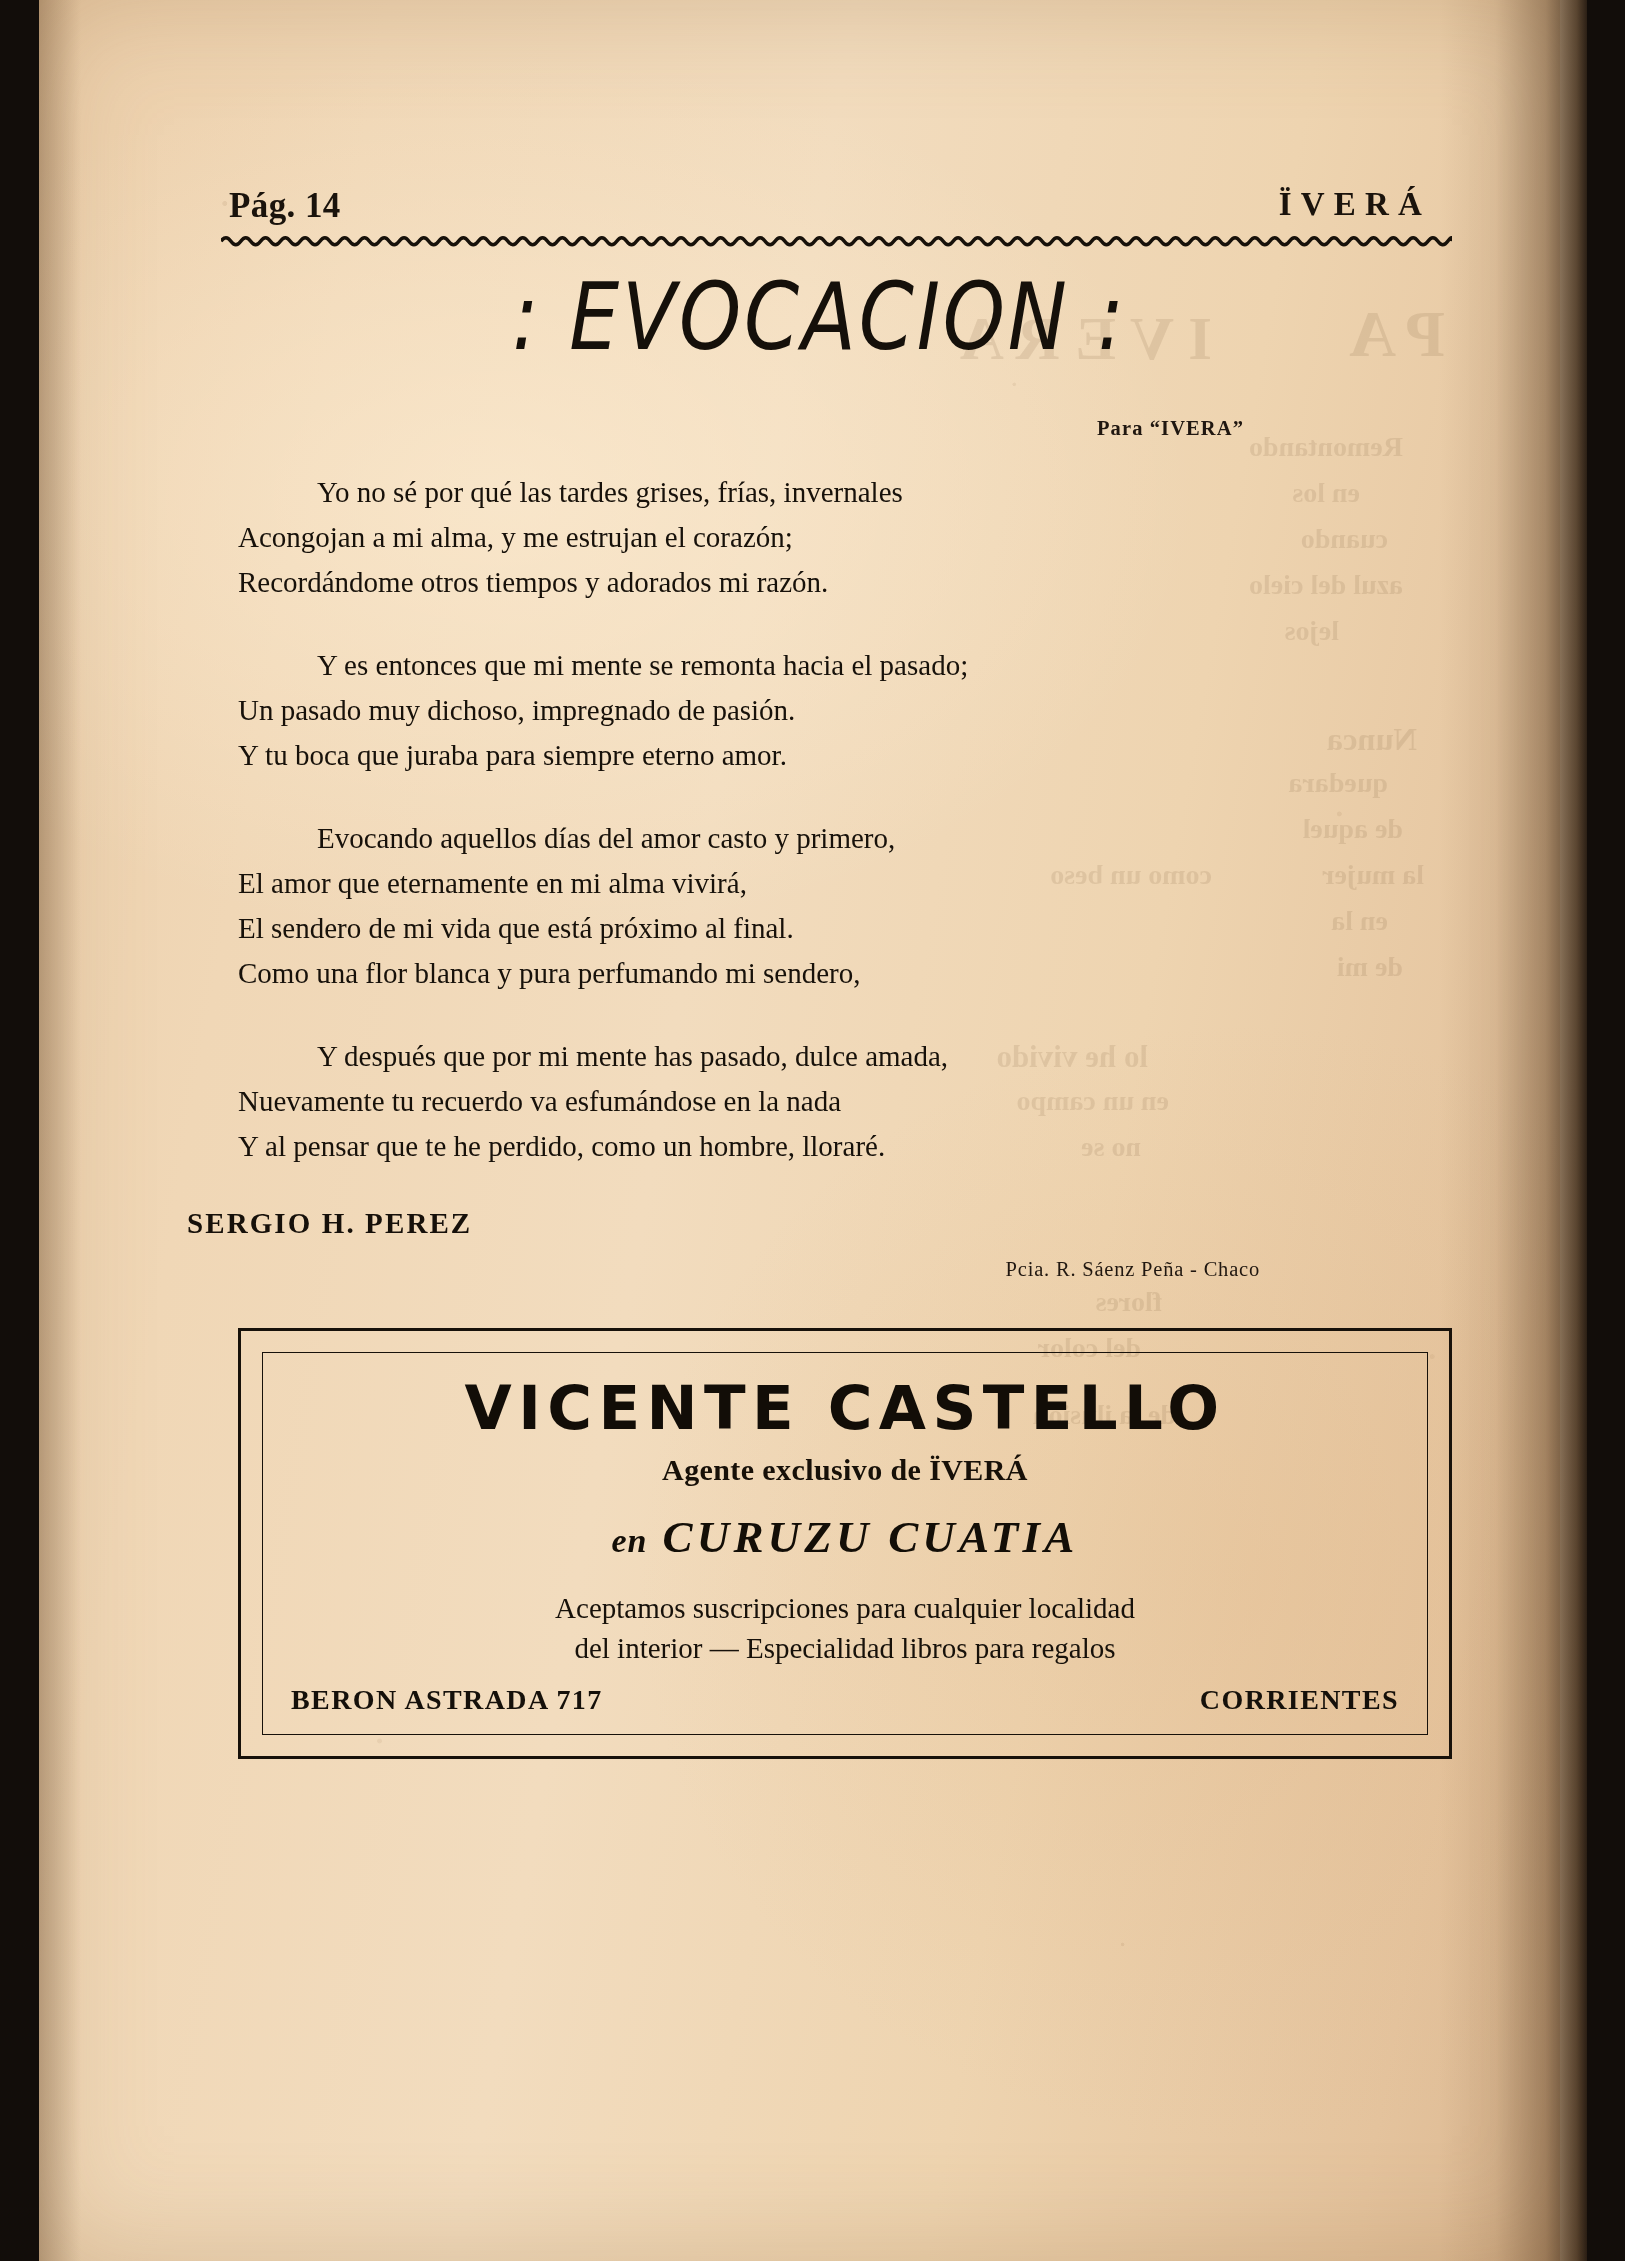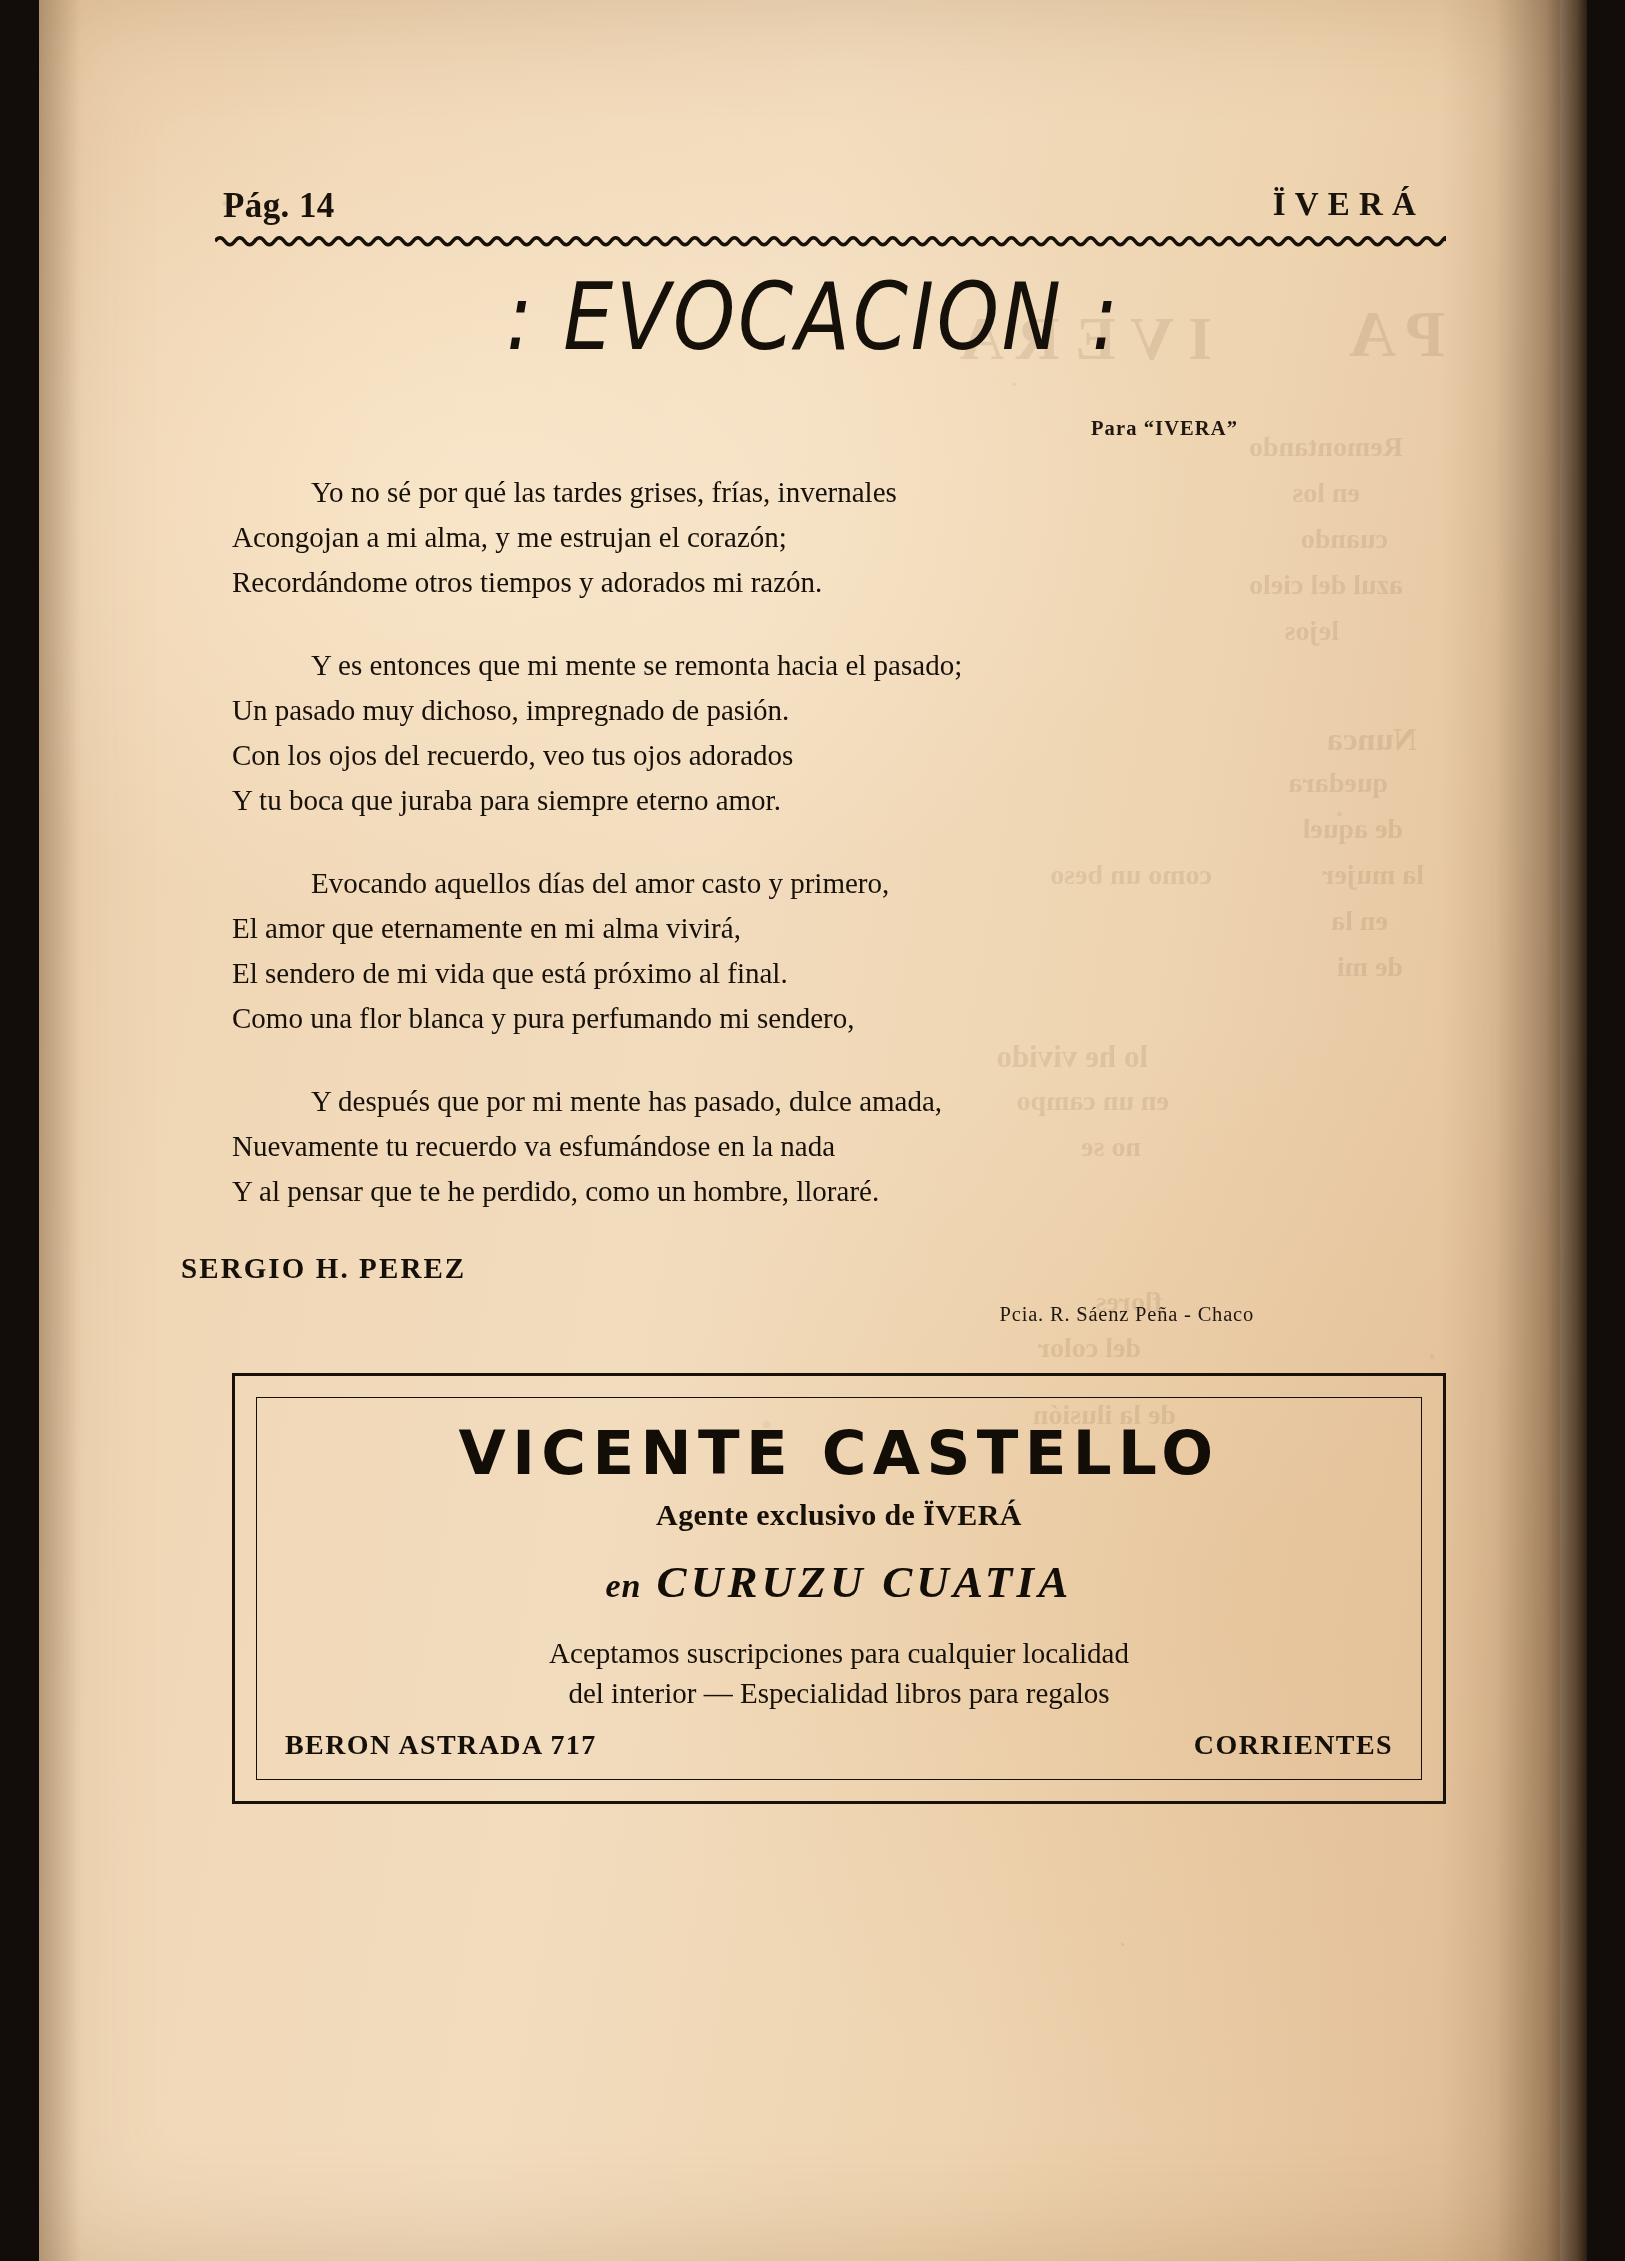--- a/index.html
+++ b/index.html
@@ -86,21 +86,21 @@
   }
   #bleed .bt {
     position: absolute;
     white-space: nowrap;
     font-weight: bold;
   }
 
   
   #content {
     position: absolute;
-    left: 142px;
+    left: 148px;
     top: 170px;
     width: 1265px;
     color: #1b140d;
   }
 
   
   .header-row {
     position: relative;
     height: 61px;
   }
@@ -307,21 +307,20 @@
 
         <div class="stanza">
           <div class="line indent">Yo no sé por qué las tardes grises, frías, invernales</div>
           <div class="line">Acongojan a mi alma, y me estrujan el corazón;</div>
           <div class="line">Recordándome otros tiempos y adorados mi razón.</div>
         </div>
 
         <div class="stanza">
           <div class="line indent">Y es entonces que mi mente se remonta hacia el pasado;</div>
           <div class="line">Un pasado muy dichoso, impregnado de pasión.</div>
-          <div class="line">Con los ojos del recuerdo, veo tus ojos adorados</div>
           <div class="line">Y tu boca que juraba para siempre eterno amor.</div>
         </div>
 
         <div class="stanza">
           <div class="line indent">Evocando aquellos días del amor casto y primero,</div>
           <div class="line">El amor que eternamente en mi alma vivirá,</div>
           <div class="line">El sendero de mi vida que está próximo al final.</div>
           <div class="line">Como una flor blanca y pura perfumando mi sendero,</div>
         </div>
 

